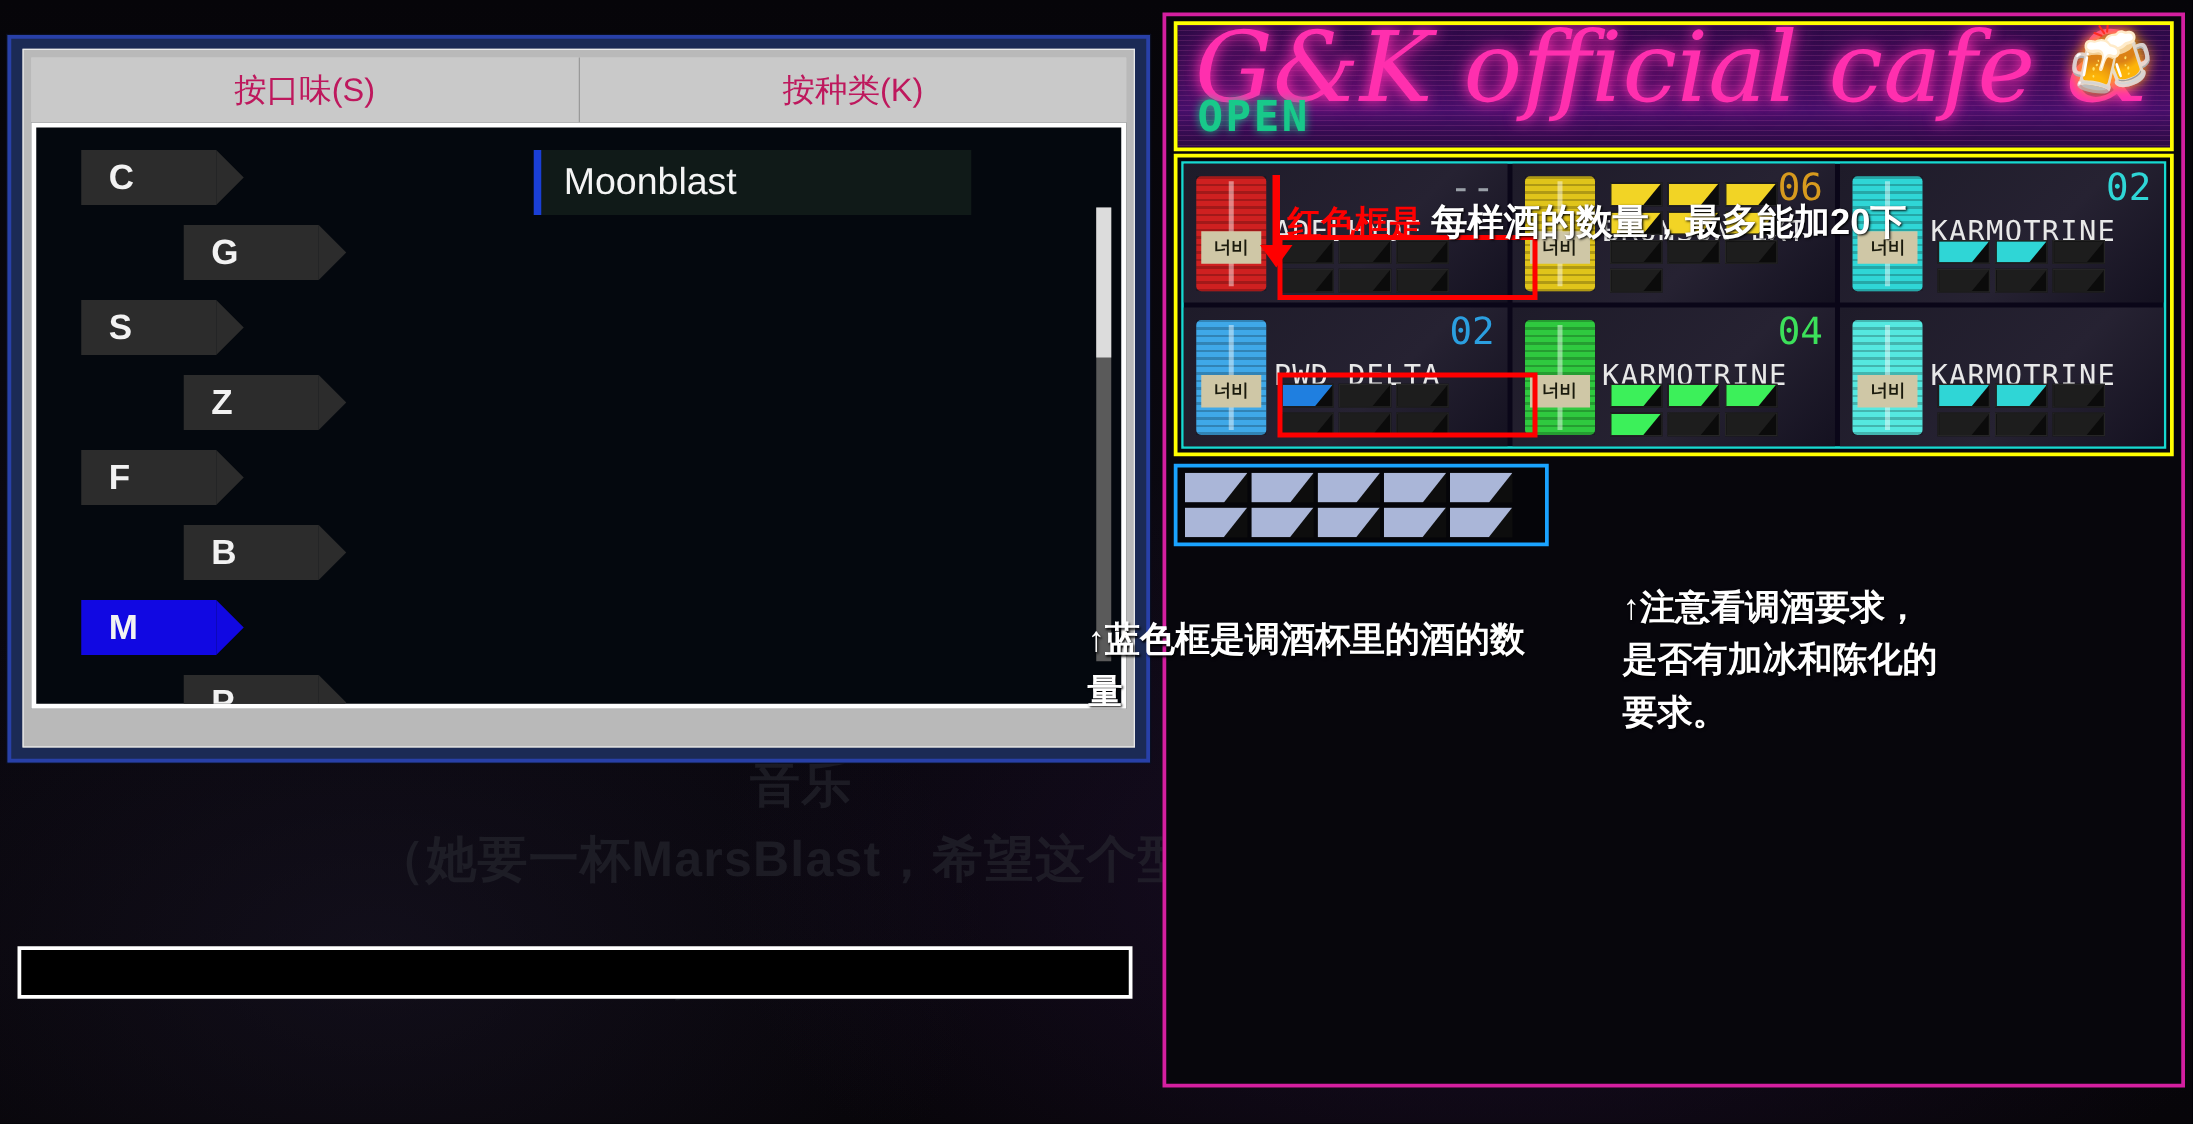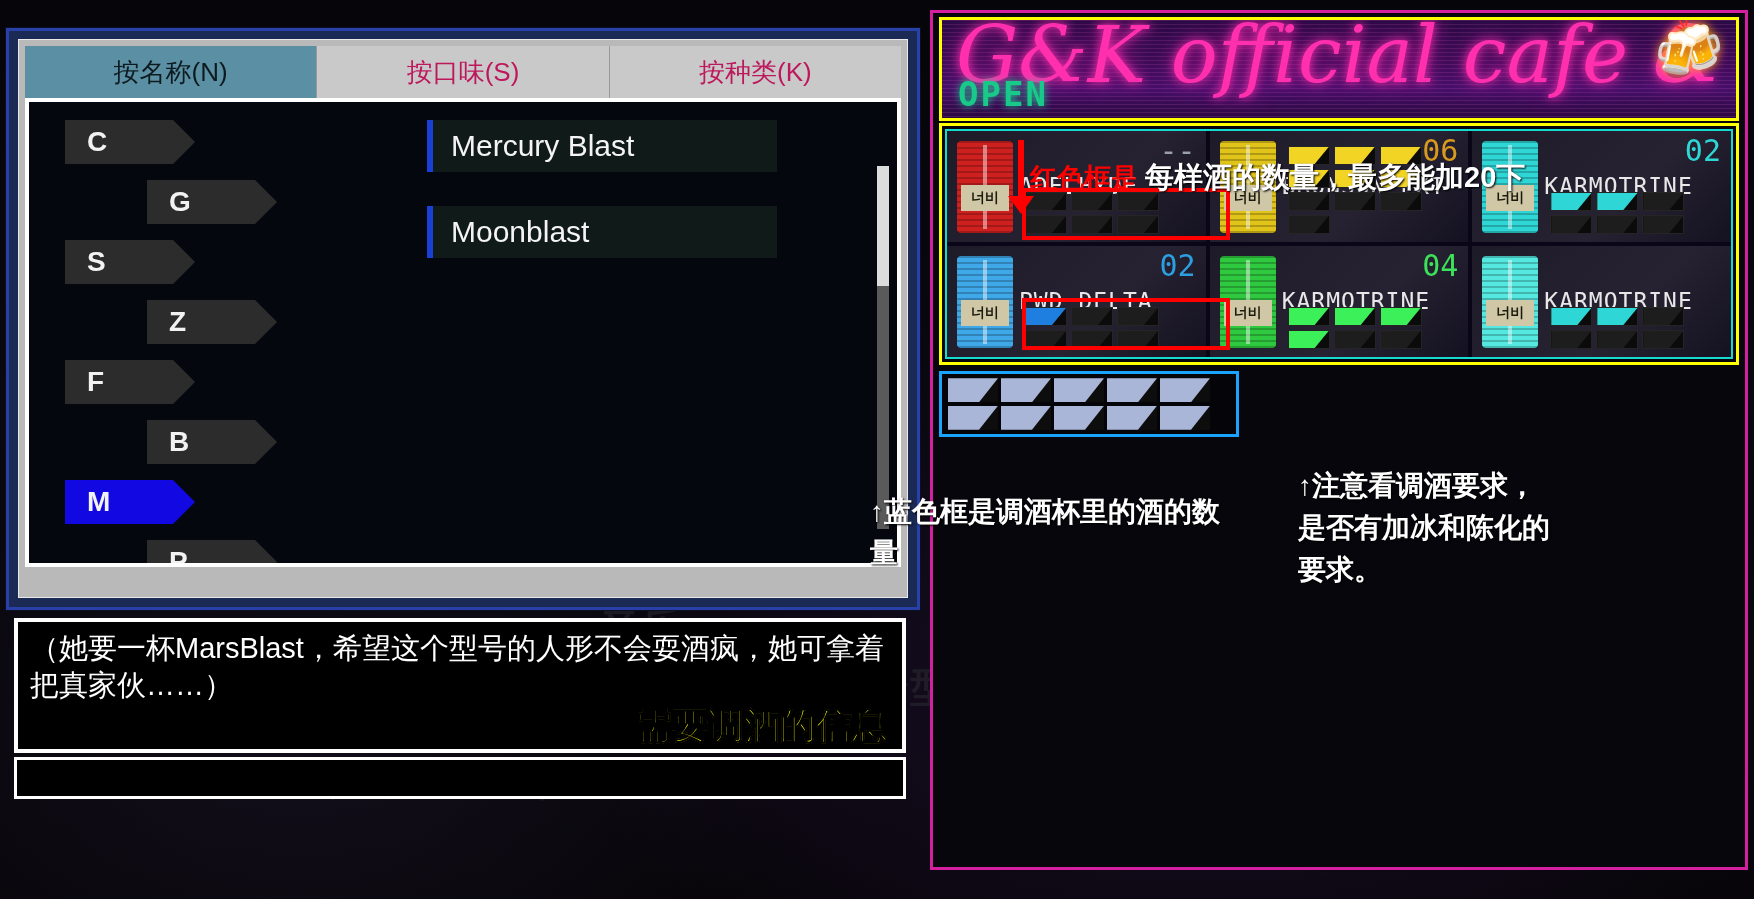--- a/index.html
+++ b/index.html
@@ -115,21 +115,20 @@
 <div id="root">
   <div class="bgwash"></div>
   <div class="bgghost" style="left:600px;top:600px;">音乐</div>
   <div class="bgghost" style="left:300px;top:660px;">（她要一杯MarsBlast，希望这个型号</div>
   <div class="bgghost" style="left:330px;top:752px;">真家伙……）</div>
 
   <div id="left-window">
     <div id="left-inner">
 
       <div id="tabbar">
-        <div class="tab active">按名称(N)</div>
         <div class="tab">按口味(S)</div>
         <div class="tab">按种类(K)</div>
       </div>
 
       <div id="listpane">
         <div id="letters">
           <div class="letter-row">
               <div class="letter">C</div>
             </div>
           <div class="letter-row">
@@ -149,35 +148,30 @@
             </div>
           <div class="letter-row">
               <div class="letter sel">M</div>
             </div>
           <div class="letter-row">
               <div class="letter indent">P</div>
             </div>
         </div>
 
         <div id="drinks">
-          <div class="drink">Mercury Blast</div>
           <div class="drink">Moonblast</div>
         </div>
 
         <div id="scrollbar">
           <div id="scrollthumb"></div>
         </div>
       </div>
     </div>
   </div>
 
-  <div id="dialogue">
-    <p>（她要一杯MarsBlast，希望这个型号的人形不会耍酒疯，她可拿着把真家伙……）</p>
-    <div id="dialogue-note">需要调酒的信息</div>
-  </div>
   <div id="bottombar"></div>
 
   <div id="right-panel">
 
     <div id="neon">
       <div class="scan"></div>
       <div class="script">G&amp;K official cafe &amp; bar</div>
       <div class="open">OPEN</div>
       <div class="beer">🍻</div>
     </div>

